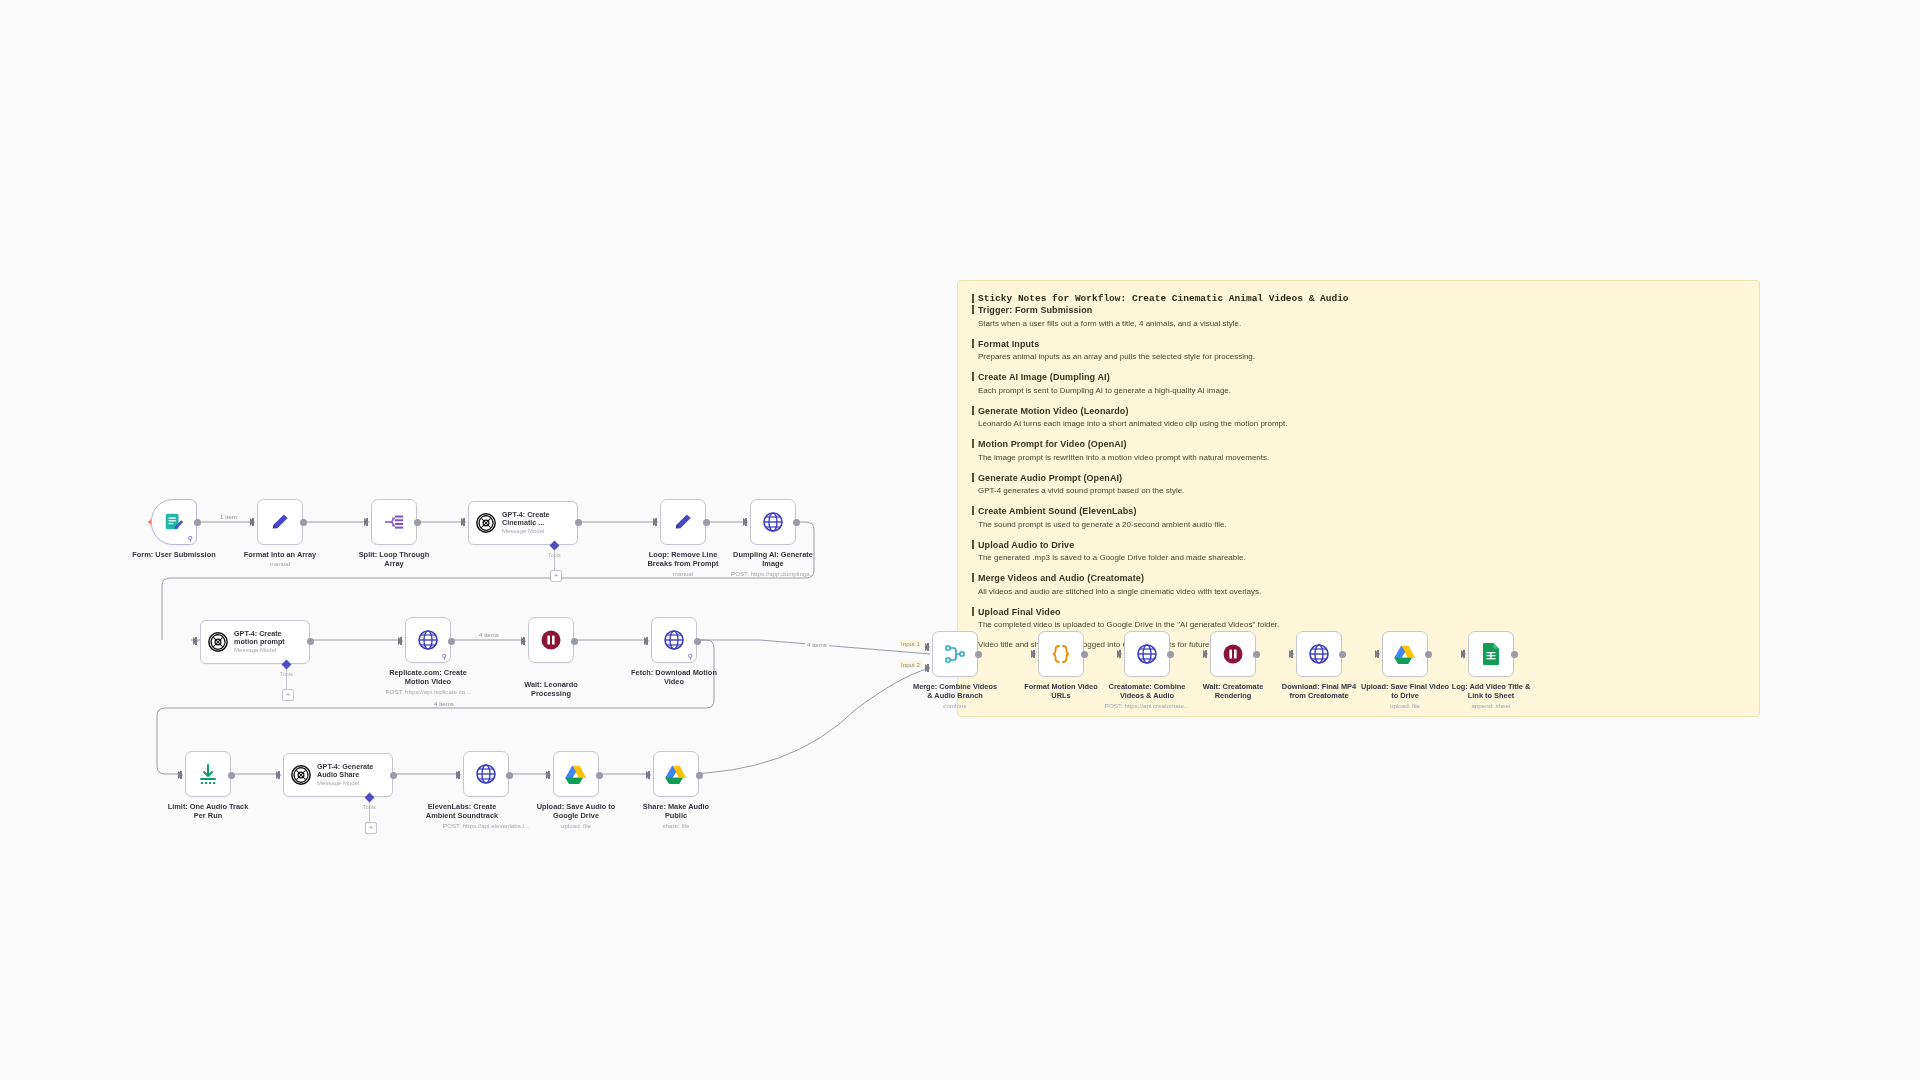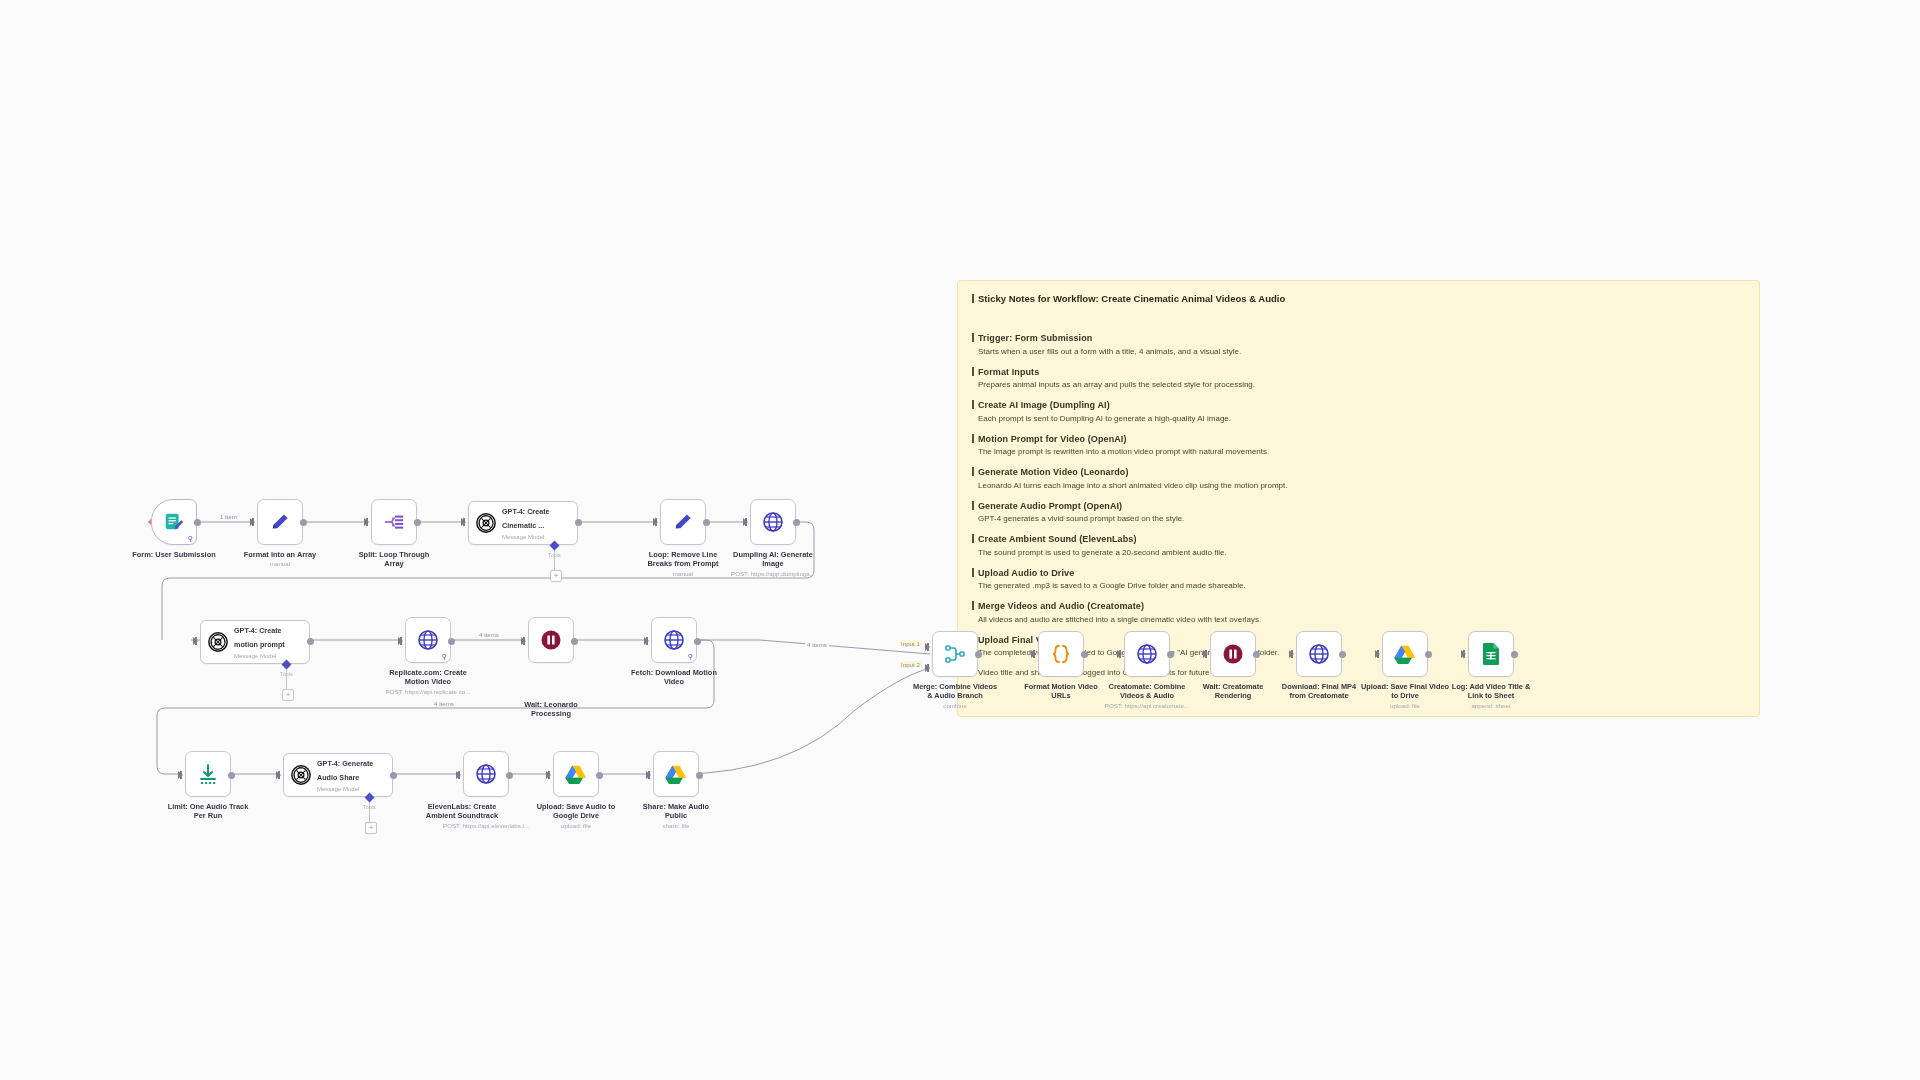--- a/index.html
+++ b/index.html
@@ -26,21 +26,21 @@
     font-size:9px;font-weight:bold;color:#3b3320;
     letter-spacing:.1px;line-height:12px;
     display:flex;align-items:flex-start;gap:4px;
   }
   .sn-bar{
     display:inline-block;width:2px;height:9px;background:#5c5233;
     flex:0 0 2px;margin-top:1px;
   }
   .sn-head{
     font-size:9.5px;font-weight:bold;color:#2f2a18;
-    margin-bottom:28px;display:flex;align-items:flex-start;gap:4px;
+    margin-bottom:0;display:flex;align-items:flex-start;gap:4px;font-family:Liberation Mono, monospace;
   }
   .sn-desc{
     font-size:8px;color:#4c452f;line-height:11px;margin-left:6px;margin-top:1.5px;
   }
 
   
   .node{
     position:absolute;
     width:46px;height:46px;
     background:#fff;
@@ -70,21 +70,21 @@
     position:absolute;
     text-align:center;
     font-size:6.2px;
     color:#a6a6b2;
     line-height:8px;
     white-space:nowrap;
     overflow:hidden;
     text-overflow:ellipsis;
     pointer-events:none;
   }
-  .nm-title{font-size:7.2px;font-weight:bold;color:#363642;line-height:14px;white-space:pre-line;}
+  .nm-title{font-size:7.2px;font-weight:bold;color:#363642;line-height:8px;white-space:pre-line;}
   .nm-sub{font-size:6px;color:#a6a6b2;line-height:8px;}
   .nm-text{display:flex;flex-direction:column;justify-content:center;}
 
   
   .port-in,.port-out{position:absolute;}
   .port-out{width:7px;height:7px;border-radius:50%;background:#9a9aa8;}
   .port-in{width:0;height:0;border-top:4px solid transparent;border-bottom:4px solid transparent;border-left:5px solid #7a7a88;}
   .port-in::after{content:"";position:absolute;left:-3px;top:-4px;width:2px;height:8px;background:#7a7a88;}
 
   
@@ -181,30 +181,30 @@
           <div class="sn-row">
             <div class="sn-title">
               <span class="sn-bar"></span>
               <span>Create AI Image (Dumpling AI)</span>
             </div>
             <div class="sn-desc">Each prompt is sent to Dumpling AI to generate a high-quality AI image.</div>
           </div>
           <div class="sn-row">
             <div class="sn-title">
               <span class="sn-bar"></span>
+              <span>Generate Motion Video (Leonardo)</span>
+            </div>
+            <div class="sn-desc">Leonardo AI turns each image into a short animated video clip using the motion prompt.</div>
+          </div>
+          <div class="sn-row">
+            <div class="sn-title">
+              <span class="sn-bar"></span>
               <span>Motion Prompt for Video (OpenAI)</span>
             </div>
             <div class="sn-desc">The image prompt is rewritten into a motion video prompt with natural movements.</div>
-          </div>
-          <div class="sn-row">
-            <div class="sn-title">
-              <span class="sn-bar"></span>
-              <span>Generate Motion Video (Leonardo)</span>
-            </div>
-            <div class="sn-desc">Leonardo AI turns each image into a short animated video clip using the motion prompt.</div>
           </div>
           <div class="sn-row">
             <div class="sn-title">
               <span class="sn-bar"></span>
               <span>Generate Audio Prompt (OpenAI)</span>
             </div>
             <div class="sn-desc">GPT-4 generates a vivid sound prompt based on the style.</div>
           </div>
           <div class="sn-row">
             <div class="sn-title">
@@ -370,21 +370,21 @@
 
   <div class="node" style="left:528px;top:617px;">
     <svg width="24" height="24" viewBox="0 0 24 24">
       <circle cx="12" cy="12" r="9.5" fill="#8b1538"></circle>
       <rect x="8.4" y="7.4" width="2.6" height="9.2" rx="0.6" fill="#fff"></rect>
       <rect x="13" y="7.4" width="2.6" height="9.2" rx="0.6" fill="#fff"></rect>
     </svg>
   </div>
   <div class="port-in" style="left:521px;top:637px;"></div>
   <div class="port-out" style="left:571px;top:638px;"></div>
-  <div class="node-label" style="left:478px;top:700px;width:146px;">Wait: Leonardo
+  <div class="node-label" style="left:478px;top:680px;width:146px;">Wait: Leonardo
 Processing</div>
 
   <div class="node" style="left:651px;top:617px;">
     <svg width="24" height="24" viewBox="0 0 24 24">
       <circle cx="12" cy="12" r="9" fill="none" stroke="#3d3dc4" stroke-width="1.6"></circle>
       <ellipse cx="12" cy="12" rx="4" ry="9" fill="none" stroke="#3d3dc4" stroke-width="1.4"></ellipse>
       <line x1="3" y1="12" x2="21" y2="12" stroke="#3d3dc4" stroke-width="1.4"></line>
       <line x1="4.6" y1="7" x2="19.4" y2="7" stroke="#3d3dc4" stroke-width="1.2"></line>
       <line x1="4.6" y1="17" x2="19.4" y2="17" stroke="#3d3dc4" stroke-width="1.2"></line>
     </svg>

